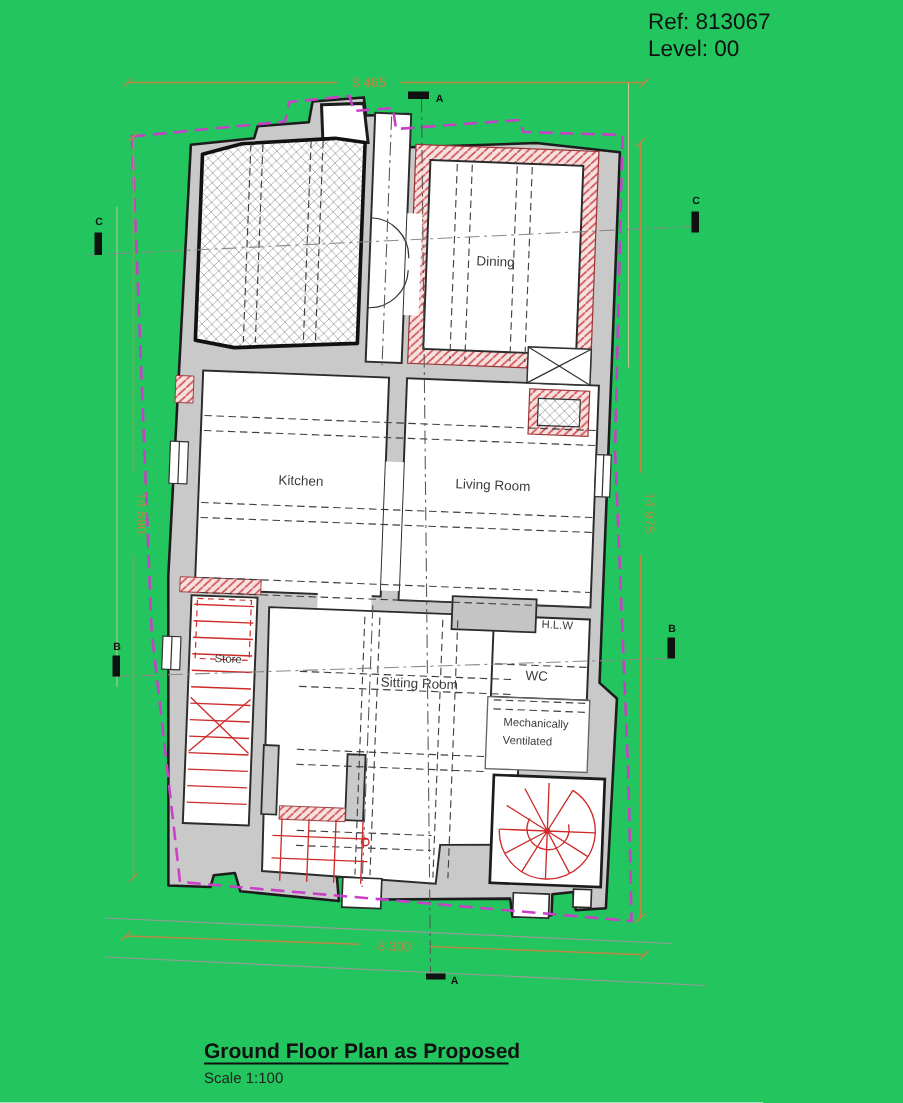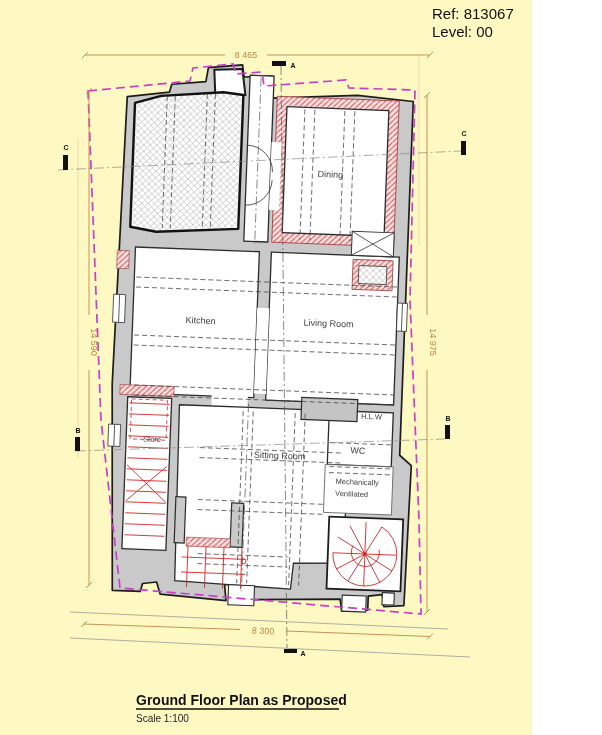--- a/index.html
+++ b/index.html
@@ -1,16 +1,16 @@
 <!DOCTYPE html>
 <html><head>
 <meta charset="utf-8">
 <style>
   html,body{margin:0;padding:0;background:#ffffff;}
-  .page{position:relative;width:532px;height:735px;background:#fef9c3;overflow:hidden;
+  .page{position:relative;width:602px;height:735px;background:#22c55e;overflow:hidden;
         font-family:"Liberation Sans",sans-serif;}
   svg text{font-family:"Liberation Sans",sans-serif;}
   .hdr{fill:#111111;font-size:15px;}
   .lbl{fill:#3c3c3c;font-size:9px;text-anchor:middle;}
   .lbl-sm{fill:#3c3c3c;font-size:7.5px;text-anchor:middle;}
   .lbl-left{fill:#3c3c3c;font-size:7.5px;text-anchor:start;}
   .dimline{stroke:#bf8745;stroke-width:0.9;fill:none;}
   .dimtext{fill:#bf8745;font-size:9px;text-anchor:middle;}
   .cl{stroke:#8a8a8a;stroke-width:0.7;stroke-dasharray:10 3 2 3;fill:none;}
   .cl2{stroke:#555555;stroke-width:0.7;stroke-dasharray:9 3 2 3;fill:none;}

